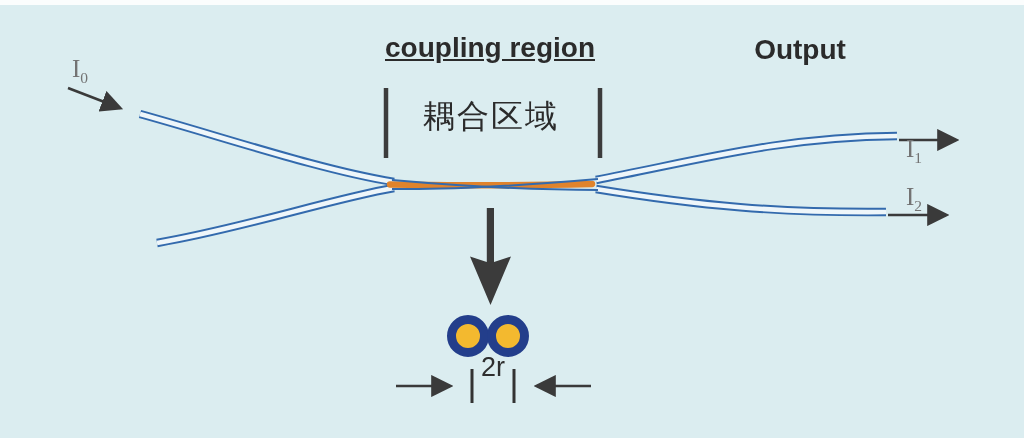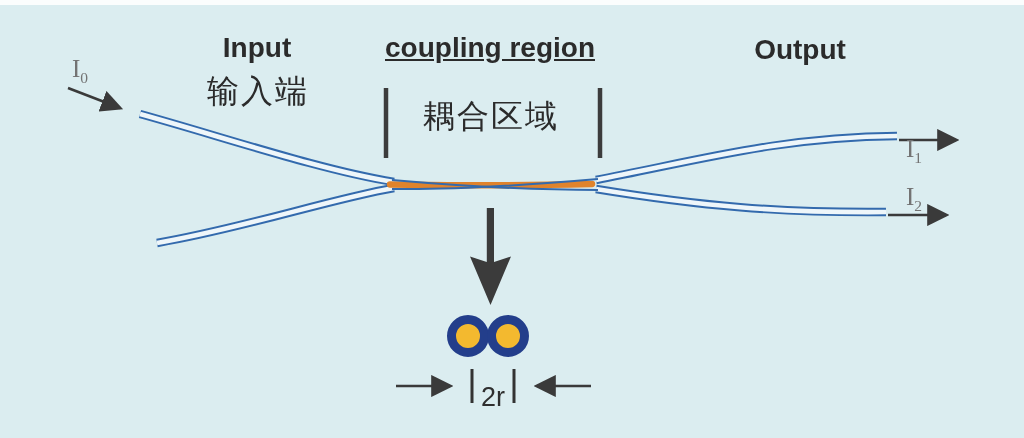--- a/index.html
+++ b/index.html
@@ -101,28 +101,26 @@
       <circle cx="468" cy="336" r="16.5" class="fiber-circle"></circle>
       <circle cx="508" cy="336" r="16.5" class="fiber-circle"></circle>
     </g>
 
     <line x1="396" y1="386" x2="450" y2="386" class="ann-line" marker-end="url(#ah)"></line>
     <line x1="591" y1="386" x2="537" y2="386" class="ann-line" marker-end="url(#ah)"></line>
     <line x1="472" y1="369" x2="472" y2="403" class="tick"></line>
     <line x1="514" y1="369" x2="514" y2="403" class="tick"></line>
   </svg>
 
-  <div class="lbl en" style="left:257px;top:33px;">Input</div>
-  <div class="lbl zh" style="left:258px;top:75px;">输入端</div>
 
   <div class="lbl en" style="left:490px;top:33px;text-decoration:underline;">coupling region</div>
   <div class="lbl en" style="left:800px;top:35px;">Output</div>
 
   <div class="lbl zh" style="left:491px;top:100px;">耦合区域</div>
 
   <div class="port" style="left:72px;top:56px;"><span>I</span><sub>0</sub></div>
 
   <div class="port" style="left:906px;top:108px;margin-top:28px;"><span>I</span><sub>1</sub></div>
 
   <div class="port" style="left:906px;top:184px;"><span>I</span><sub>2</sub></div>
 
-  <div class="lbl dim" style="left:493px;top:383px;">2r</div>
+  <div class="lbl dim" style="left:493px;top:353px;">2r</div>
 </div>
 
 </body></html>

